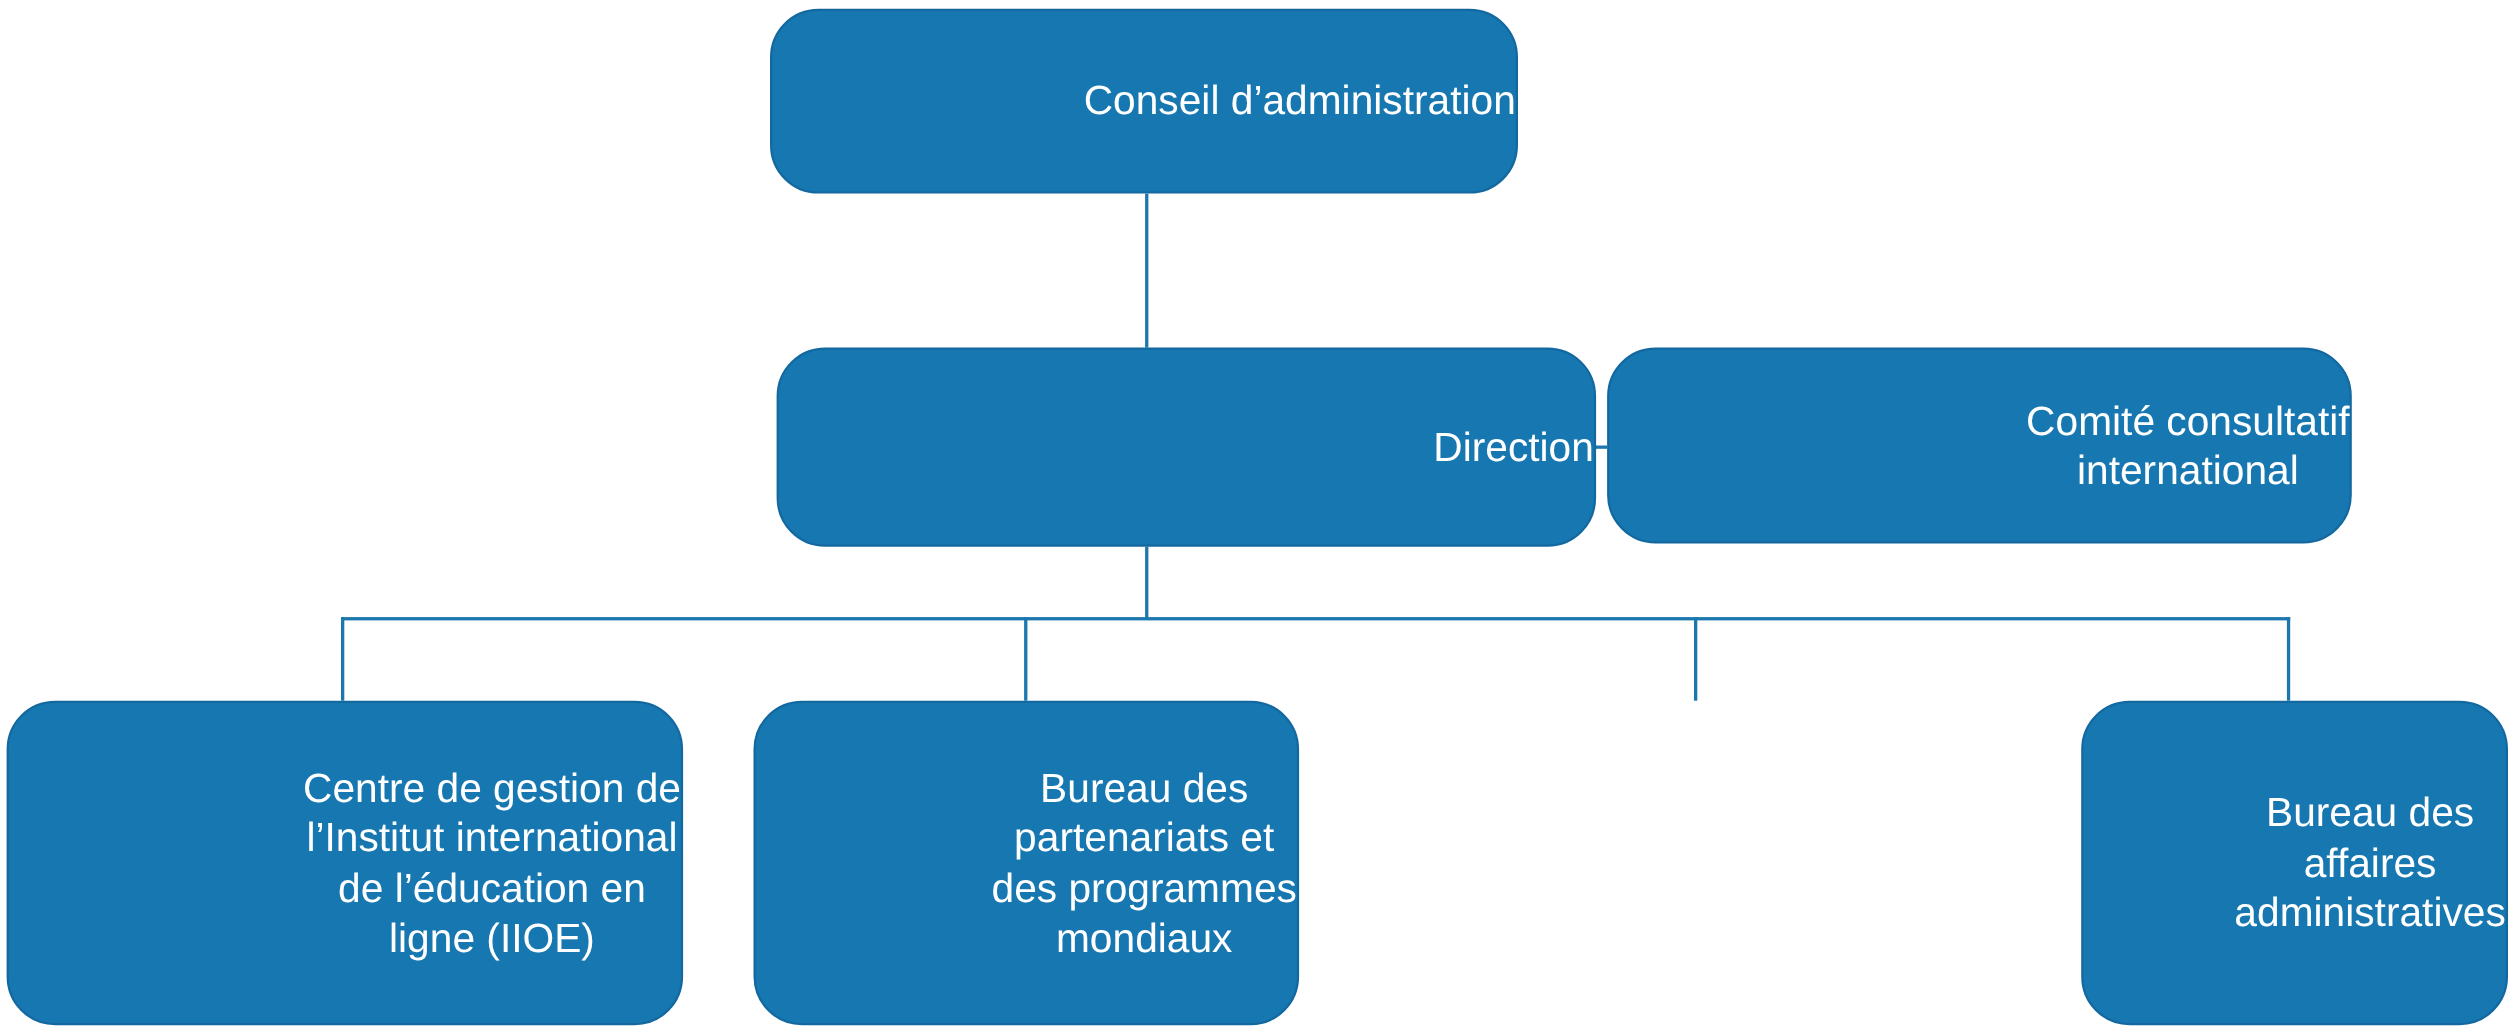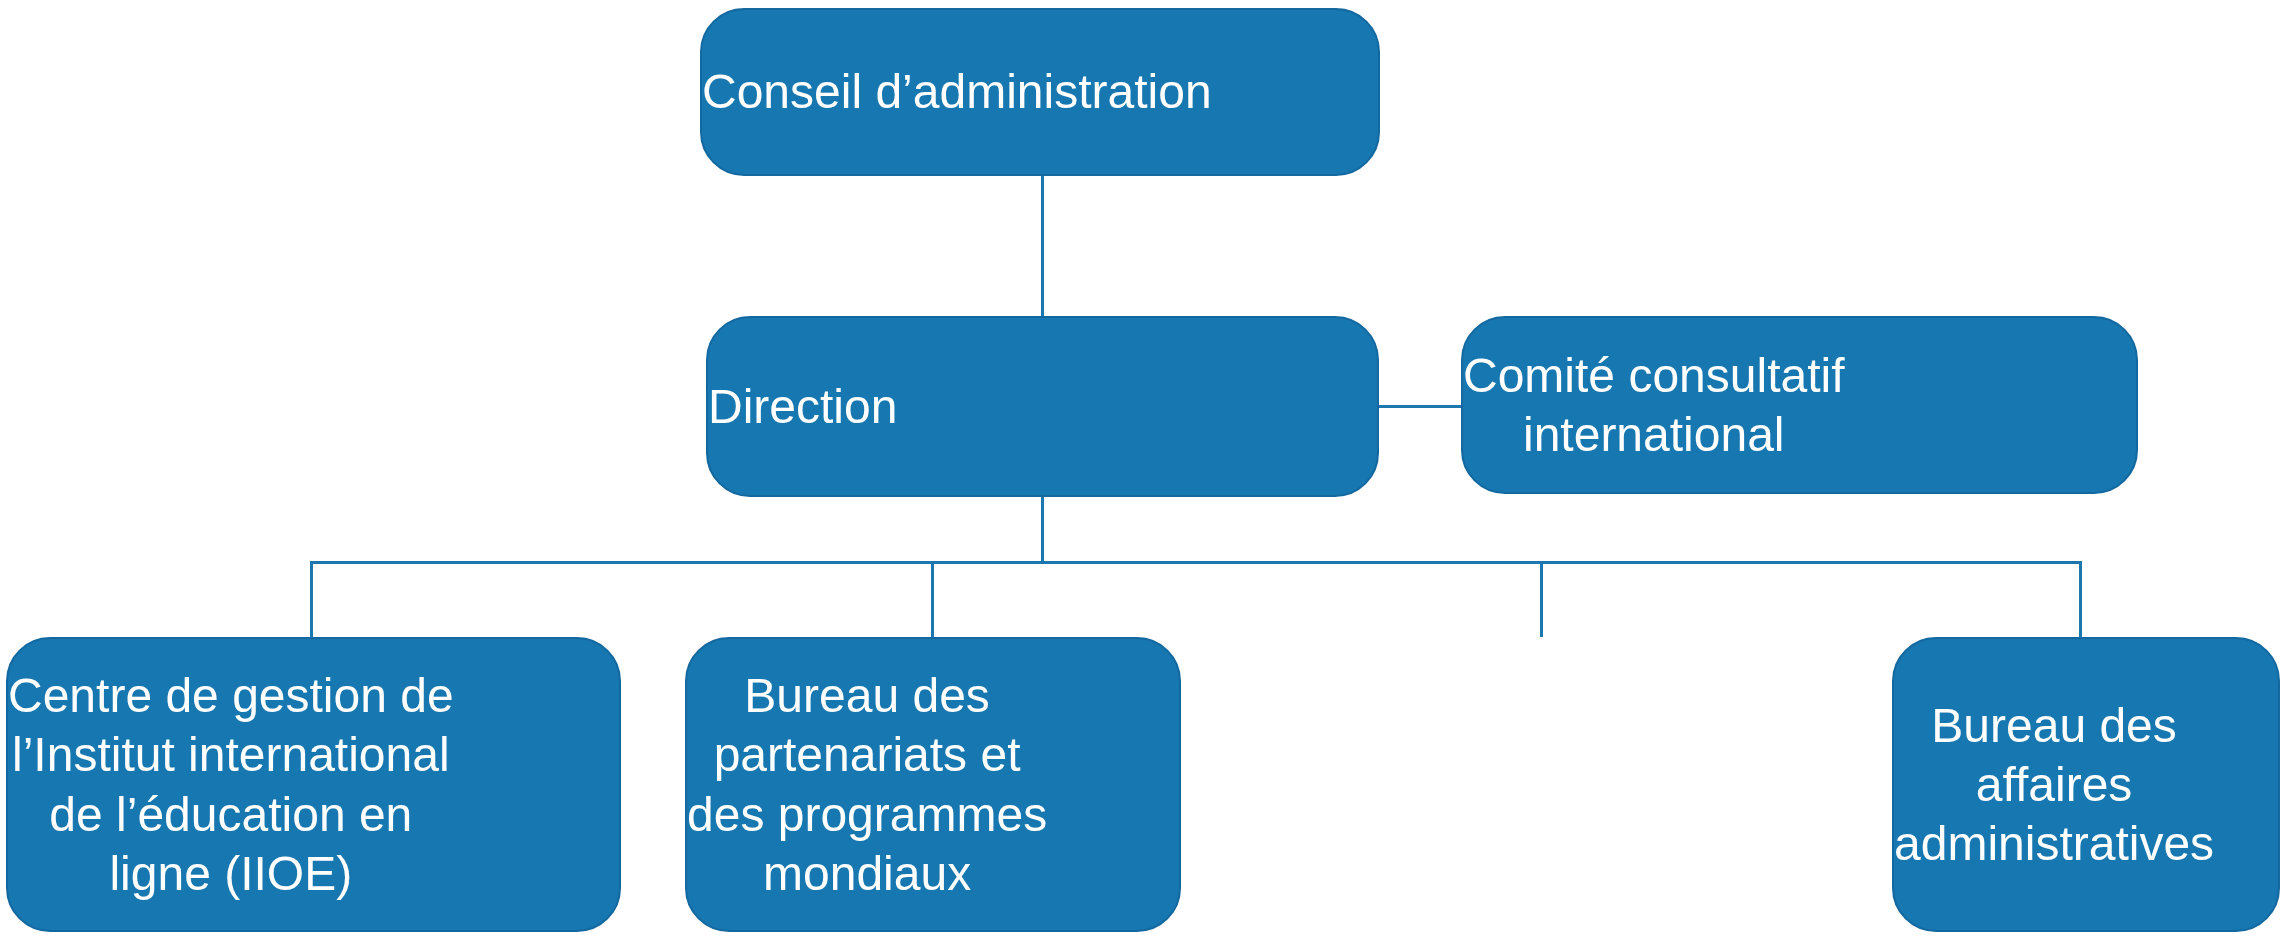--- a/index.html
+++ b/index.html
@@ -22,34 +22,34 @@
     overflow: hidden;
   }
   .node {
     position: absolute;
     background: var(--node-fill);
     border: 2px solid var(--node-border);
     border-radius: 44px;
     color: var(--label-text);
     display: flex;
     align-items: center;
-    justify-content: flex-start;
+    justify-content: flex-end;
     text-align: center;
     box-sizing: border-box;
-    font-size: 48px;
+    font-size: 37px;
     line-height: 1.23;
   }
   .node .label { white-space: pre-line; }
   .connector {
     position: absolute;
     background: var(--connector);
   }
   
   .n-conseil      { left: 700px;  top: 8px;   width: 680px; height: 168px; }
-  .n-direction    { left: 706px;  top: 316px; width: 673px; height: 181px; }
+  .n-direction    { left: 706px;  top: 316px; width: 745px; height: 181px; }
   .n-comite       { left: 1461px; top: 316px; width: 677px; height: 178px; }
   .n-iioe         { left: 6px;    top: 637px; width: 615px; height: 295px; }
   .n-partenariats { left: 685px;  top: 637px; width: 496px; height: 295px; }
   .n-production   { left: 1246px; top: 637px; width: 588px; height: 295px; }
   .n-affaires     { left: 1892px; top: 637px; width: 388px; height: 295px; }
   
   .c-v-conseil   { left: 1041px; top: 176px; width: 3px;    height: 140px; }
   .c-v-direction { left: 1041px; top: 497px; width: 3px;    height: 66px;  }
   .c-h-comite    { left: 1379px; top: 405px; width: 82px;   height: 3px;   }
   .c-bus         { left: 310px;  top: 561px; width: 1772px; height: 3px;   }

